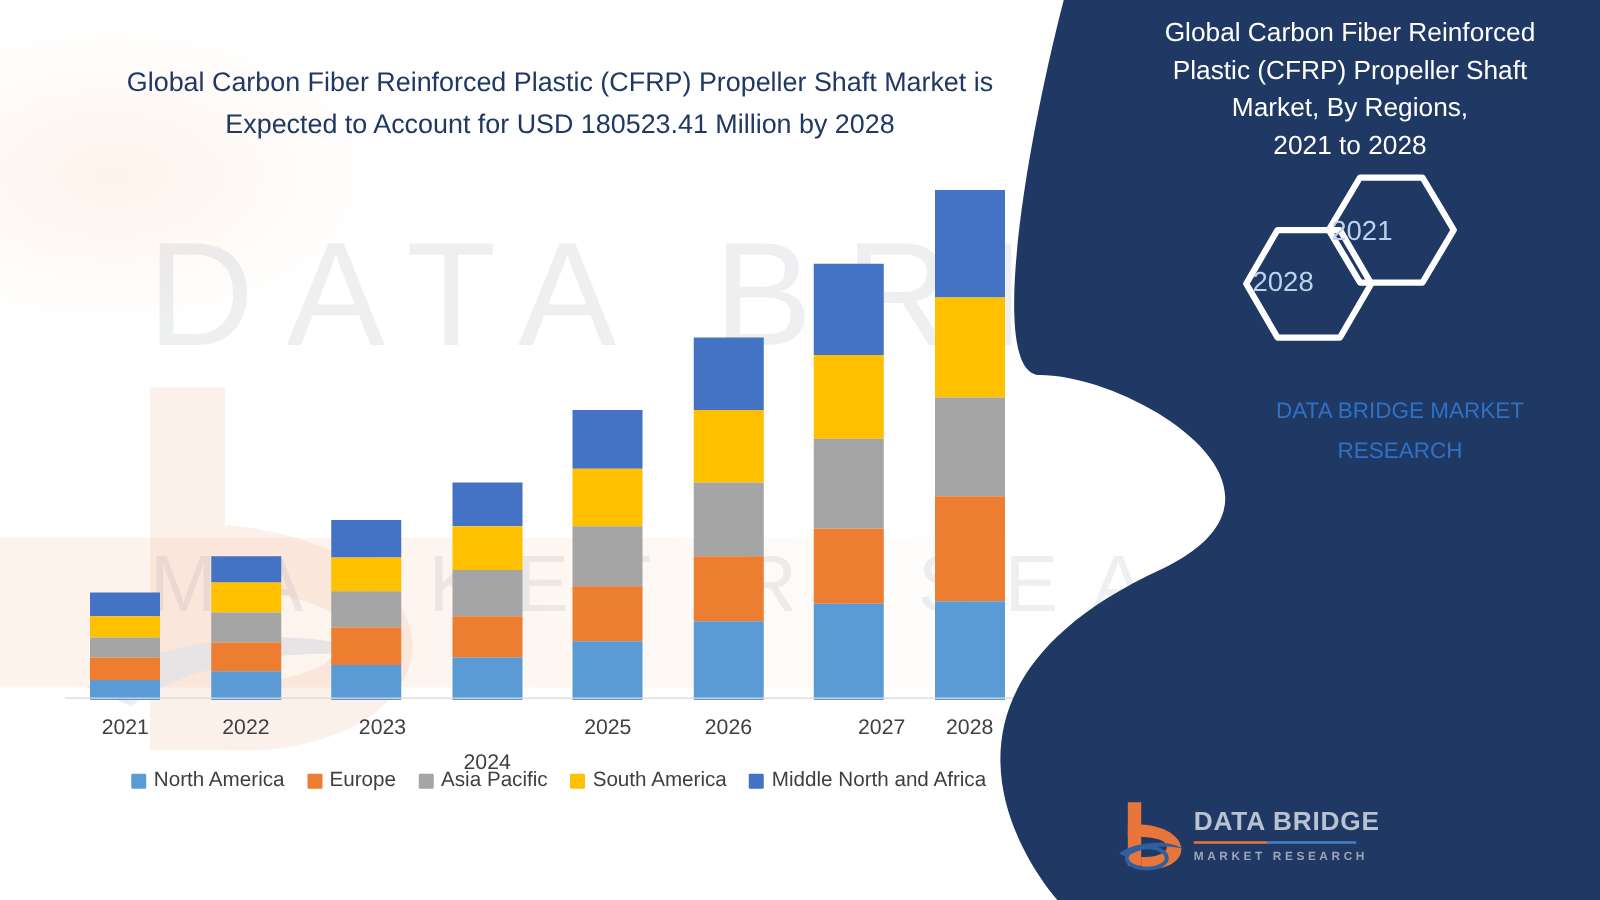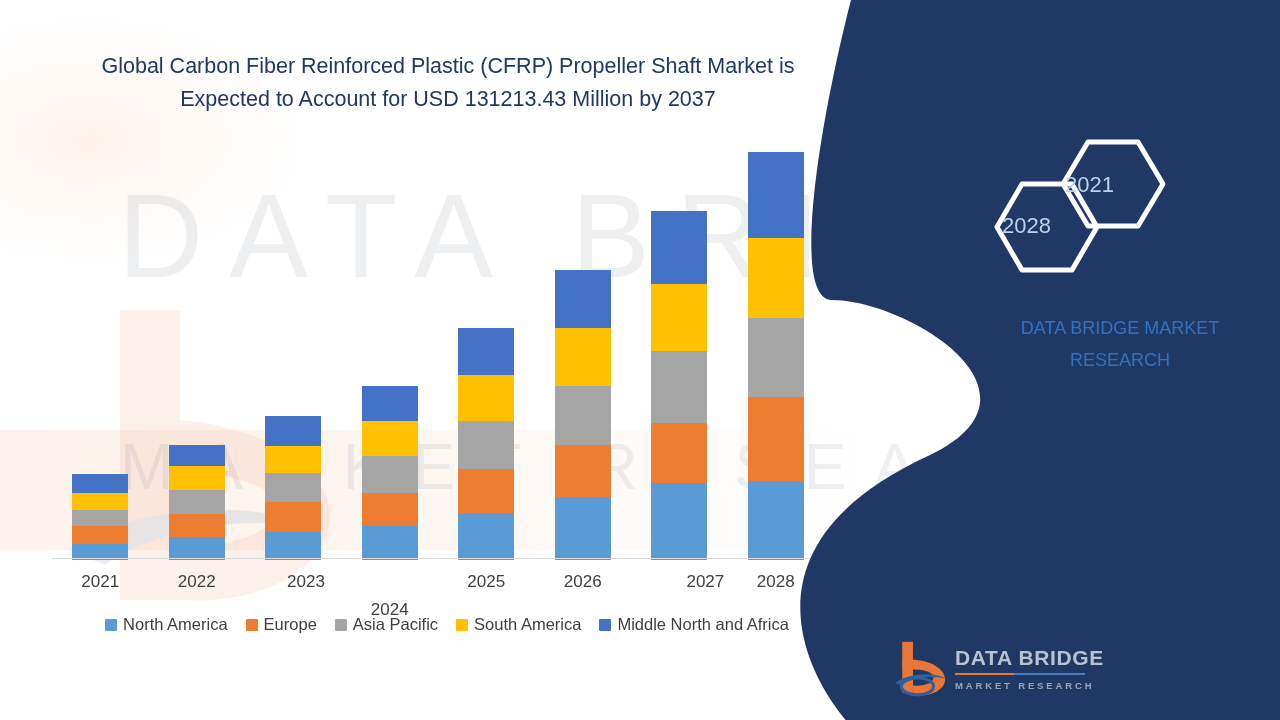--- a/index.html
+++ b/index.html
@@ -124,21 +124,21 @@
   <div class="wm-peach2"></div>
   <div class="wm-peach"></div>
   <svg class="wm-mark" viewBox="0 0 300 330">
     <path d="M60 10 L60 300 L120 300 L120 10 Z" fill="#e8763a"></path>
     <path d="M60 120 C200 110 270 170 270 215 C270 270 200 305 120 300 L120 245 C175 248 215 232 215 208 C215 184 170 168 60 172 Z" fill="#e8763a"></path>
     <path d="M10 250 C70 205 200 196 265 232 C205 212 95 226 45 265 Z" fill="#2f5f9e"></path>
   </svg>
   <div class="wm wm-line1">DATA BRIDGE</div>
   <div class="wm wm-line2">MARKET RESEARCH</div>
 
-  <div class="chart-title">Global Carbon Fiber Reinforced Plastic (CFRP) Propeller Shaft Market is Expected to Account for USD 131213.43 Million by 2037</div>
+  <div class="chart-title">Global Carbon Fiber Reinforced Plastic (CFRP) Propeller Shaft Market is Expected to Account for USD 180523.41 Million by 2028</div>
 
   <div class="plot" id="plot">
       <div class="bar" style="left: 20.25px;">
         <div class="seg" style="height: 16.32px; background: rgb(91, 155, 213);"></div>
         <div class="seg" style="height: 17.408px; background: rgb(237, 125, 49);"></div>
         <div class="seg" style="height: 16.32px; background: rgb(165, 165, 165);"></div>
         <div class="seg" style="height: 17.408px; background: rgb(255, 192, 0);"></div>
         <div class="seg" style="height: 18.496px; background: rgb(68, 114, 196);"></div>
       </div>
       <div class="bar" style="left: 116.75px;">
@@ -227,20 +227,26 @@
 
   <div class="panel">
     <svg width="1280" height="720" viewBox="0 0 1280 720">
       <path d="M851 0 L1280 0 L1280 720 L846 720
                C846 720 700 560 930 455
                C1060 392 905 300 832 300
                C790 300 820 120 851 0 Z" fill="#1f3864"></path>
     </svg>
   </div>
 
+  <div class="panel-title">
+    <div>Global Carbon Fiber Reinforced</div>
+    <div>Plastic (CFRP) Propeller Shaft</div>
+    <div>Market, By Regions,</div>
+    <div>2021 to 2028</div>
+  </div>
 
   <div class="hexes">
     <svg width="200" height="135" viewBox="0 0 200 135">
       <polygon points="108,4 158,4 183,46 158,88 108,88 83,46" fill="none" stroke="#ffffff" stroke-width="5" stroke-linejoin="round"></polygon>
       <polygon points="42,46 92,46 117,89 92,132 42,132 17,89" fill="none" stroke="#ffffff" stroke-width="5" stroke-linejoin="round"></polygon>
     </svg>
     <div class="hex-label hex-2021">2021</div>
     <div class="hex-label hex-2028">2028</div>
   </div>
 

